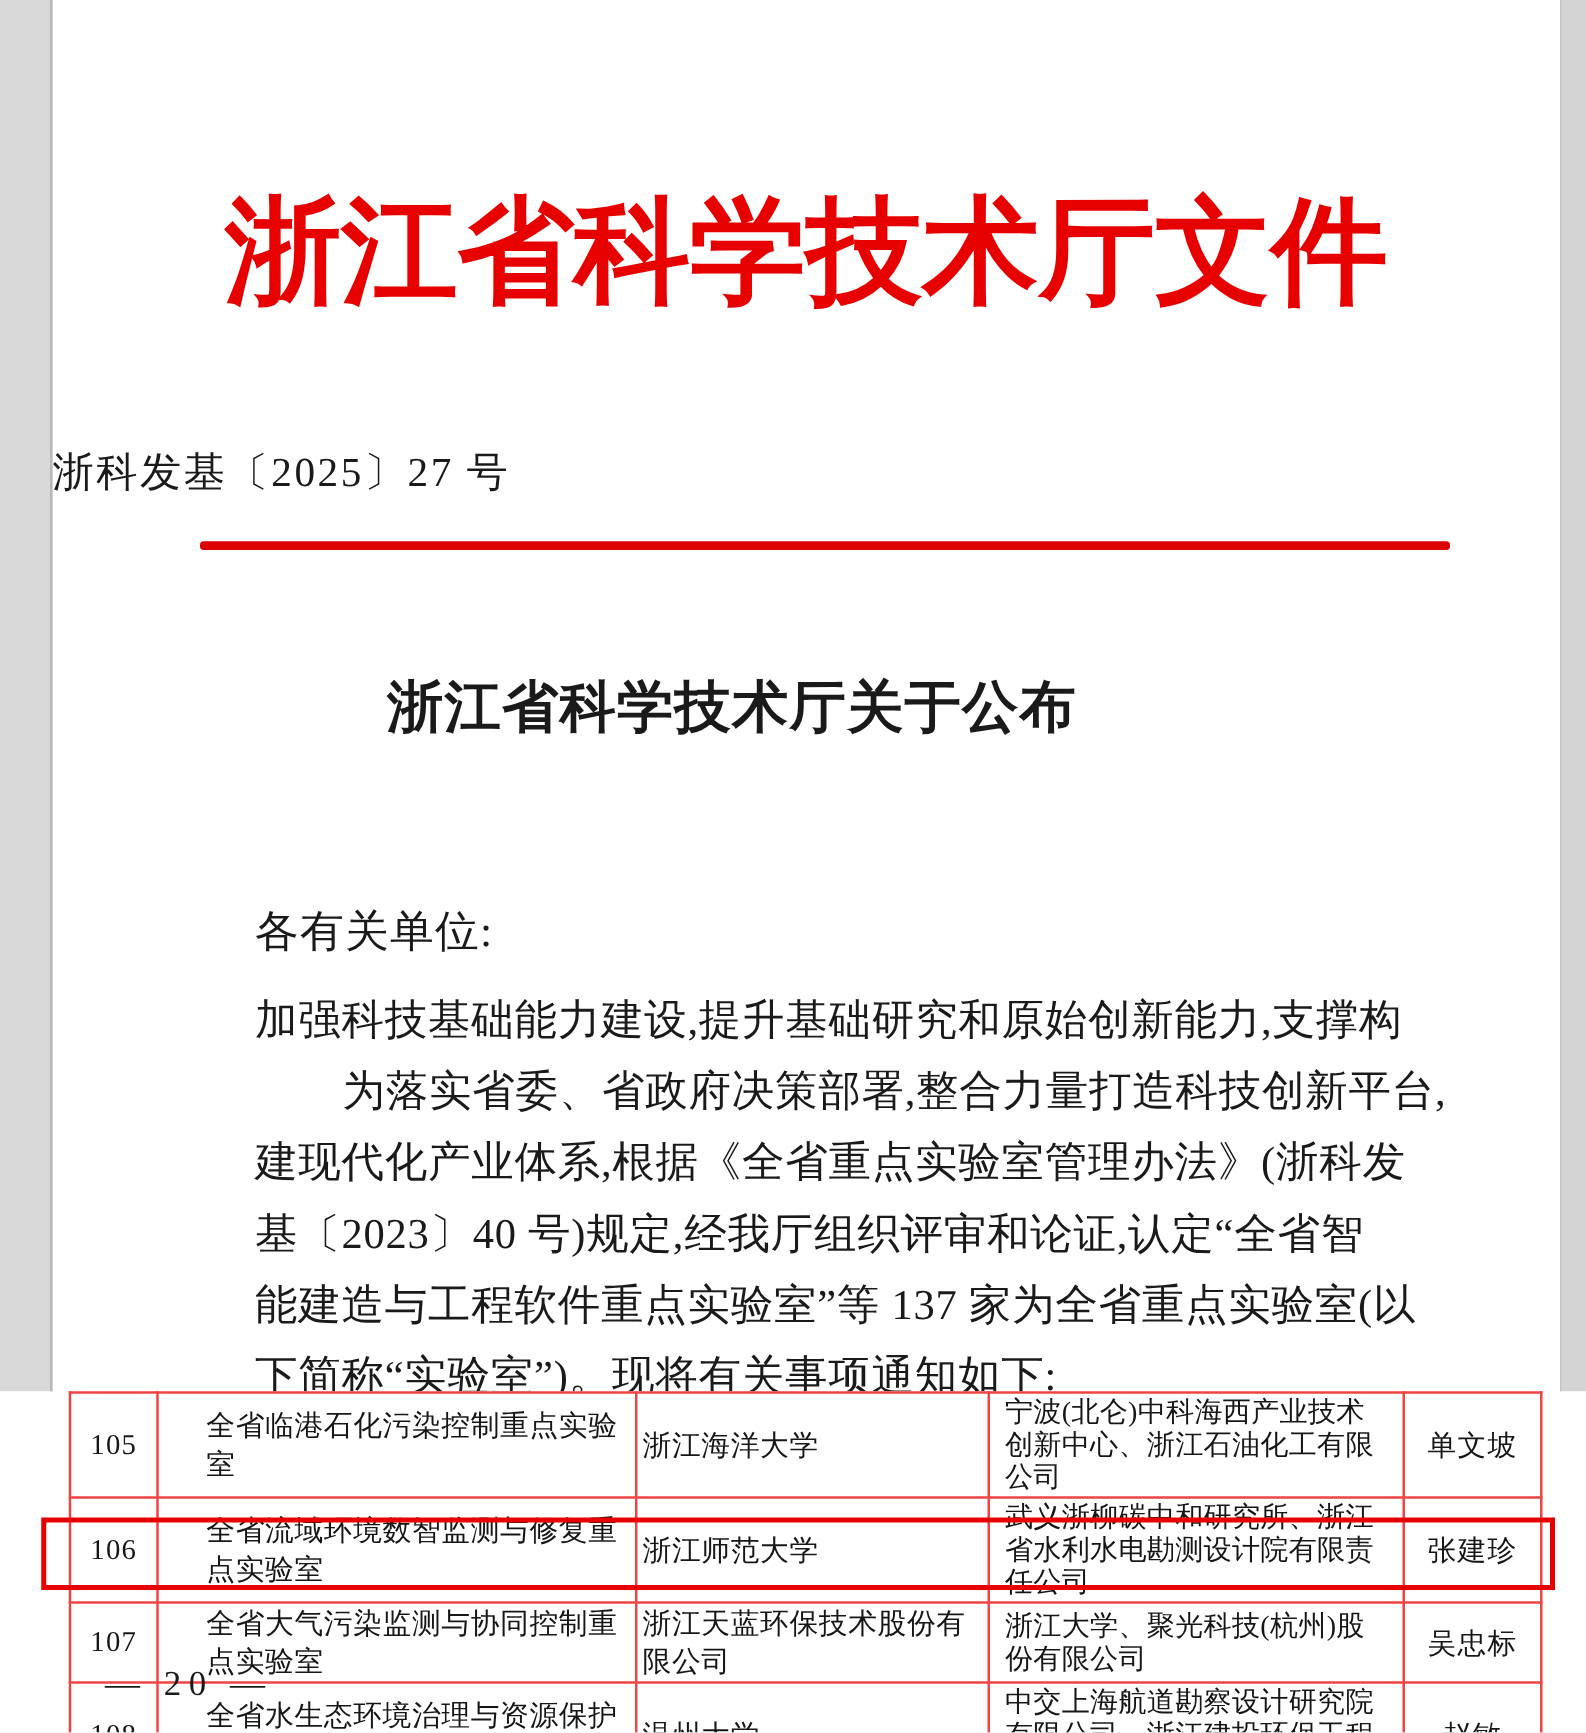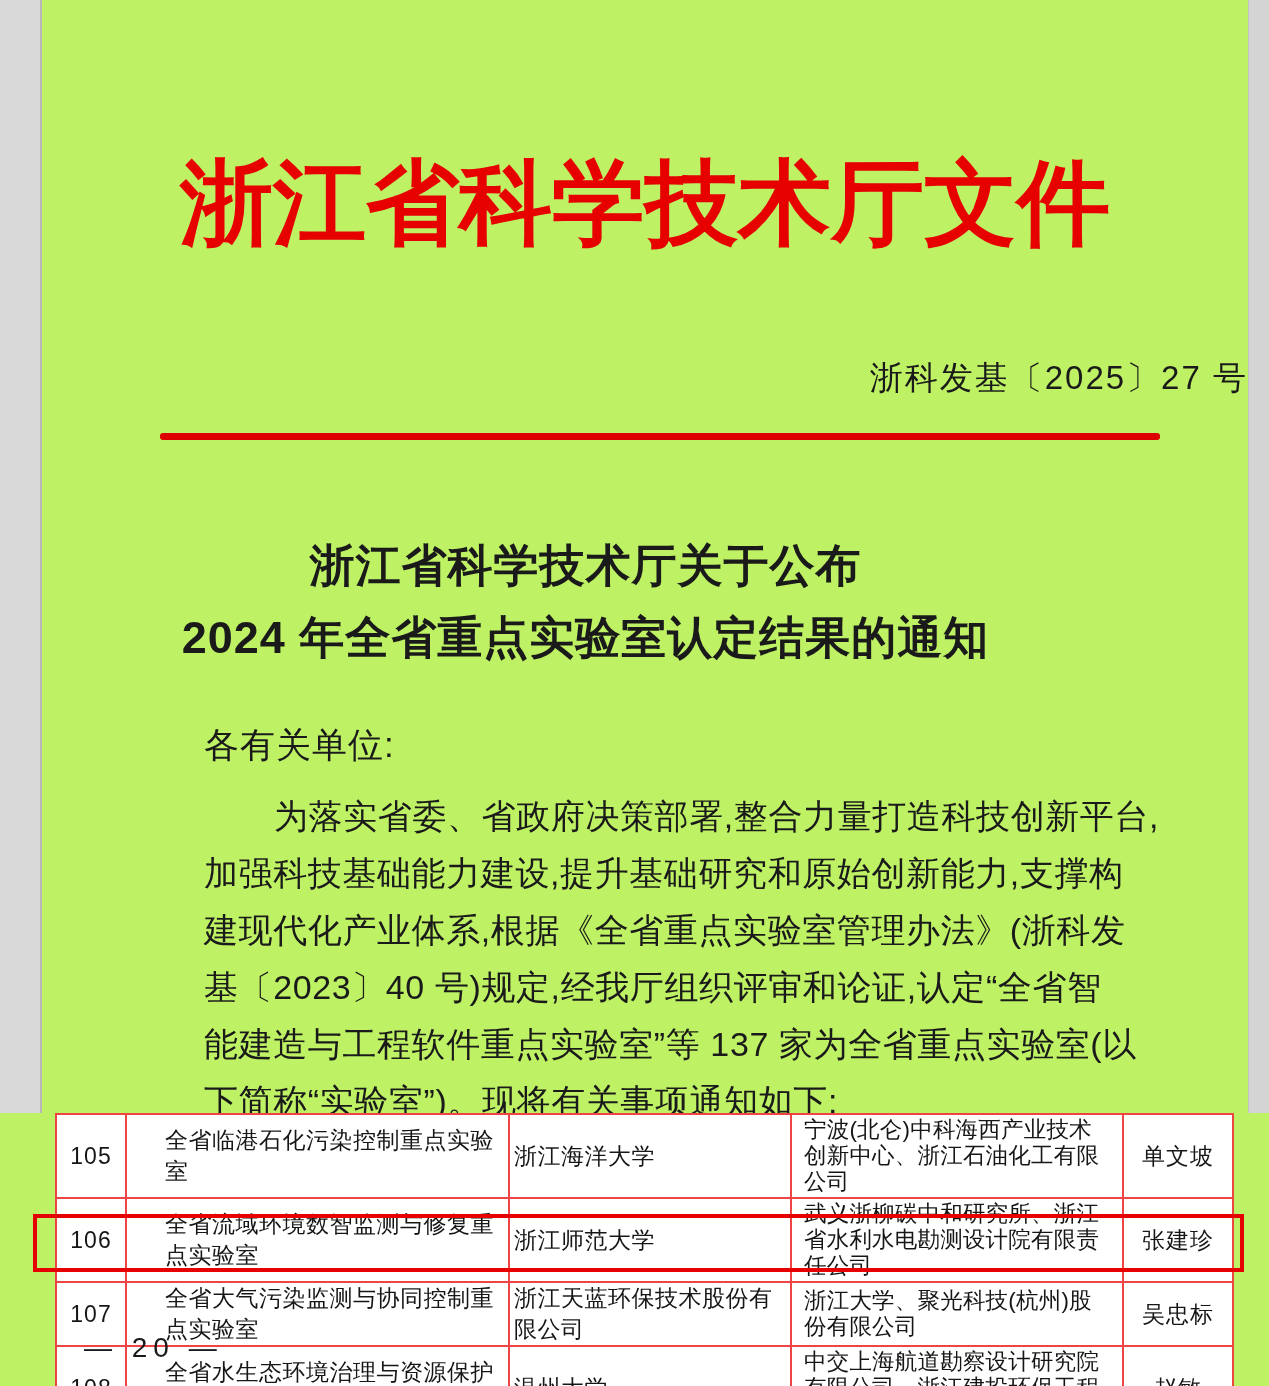--- a/index.html
+++ b/index.html
@@ -1,22 +1,22 @@
 <!DOCTYPE html>
 <html><head>
 <meta charset="utf-8">
 <style>
   * { margin:0; padding:0; box-sizing:border-box; }
   html,body { background:#e9e9e9; }
   .canvas {
     position:relative;
     width:1269px; height:1386px;
-    background:#bef264;
+    background:#ffffff;
     overflow:hidden;
-    font-family:Liberation Sans, sans-serif;
+    font-family:Liberation Serif, serif;
     color:#1a1a1a;
   }
   
   .strip-left {
     position:absolute; left:0; top:0; width:42px; height:1113px;
     background:#d9d9d9; border-right:2px solid #b9b9b9;
   }
   .strip-right {
     position:absolute; left:1248px; top:0; width:21px; height:1113px;
     background:#d4d4d4; border-left:1px solid #c3c3c3;
@@ -24,21 +24,21 @@
   
   .red-head {
     position:absolute; left:42px; top:148px; width:1206px;
     text-align:center;
     font-size:93px; font-weight:900; line-height:110px;
     letter-spacing:0px;
   }
   
   .doc-no {
     position:absolute; left:42px; top:356px; width:1206px;
-    text-align:right; font-size:33px; font-weight:500;
+    text-align:left; font-size:33px; font-weight:500;
     letter-spacing:2px;
   }
   
   .red-rule {
     position:absolute; left:160px; top:433px; width:1000px; height:7px;
     border-radius:3px;
   }
   
   .notice-title {
     position:absolute; left:42px; top:530px; width:1087px;
@@ -100,28 +100,27 @@
   <div class="strip-right"></div>
 
   <h1 class="red-head" style="color: rgb(230, 0, 0);">浙江省科学技术厅文件</h1>
 
   <div class="doc-no">浙科发基〔2025〕27 号</div>
 
   <div class="red-rule" style="background: rgb(221, 0, 0);"></div>
 
   <div class="notice-title">
     <div>浙江省科学技术厅关于公布</div>
-    <div>2024 年全省重点实验室认定结果的通知</div>
   </div>
 
   <div class="salutation">各有关单位:</div>
 
   <div class="body-text" id="body-lines">
+      <div class="body-line">加强科技基础能力建设,提升基础研究和原始创新能力,支撑构</div>
       <div class="body-line indent">为落实省委、省政府决策部署,整合力量打造科技创新平台,</div>
-      <div class="body-line">加强科技基础能力建设,提升基础研究和原始创新能力,支撑构</div>
       <div class="body-line">建现代化产业体系,根据《全省重点实验室管理办法》(浙科发</div>
       <div class="body-line">基〔2023〕40 号)规定,经我厅组织评审和论证,认定“全省智</div>
       <div class="body-line">能建造与工程软件重点实验室”等 137 家为全省重点实验室(以</div>
       <div class="body-line">下简称“实验室”)。现将有关事项通知如下:</div>
     </div>
 
   <table class="lab-table">
     <colgroup>
       <col style="width:70px">
       <col style="width:383px">

